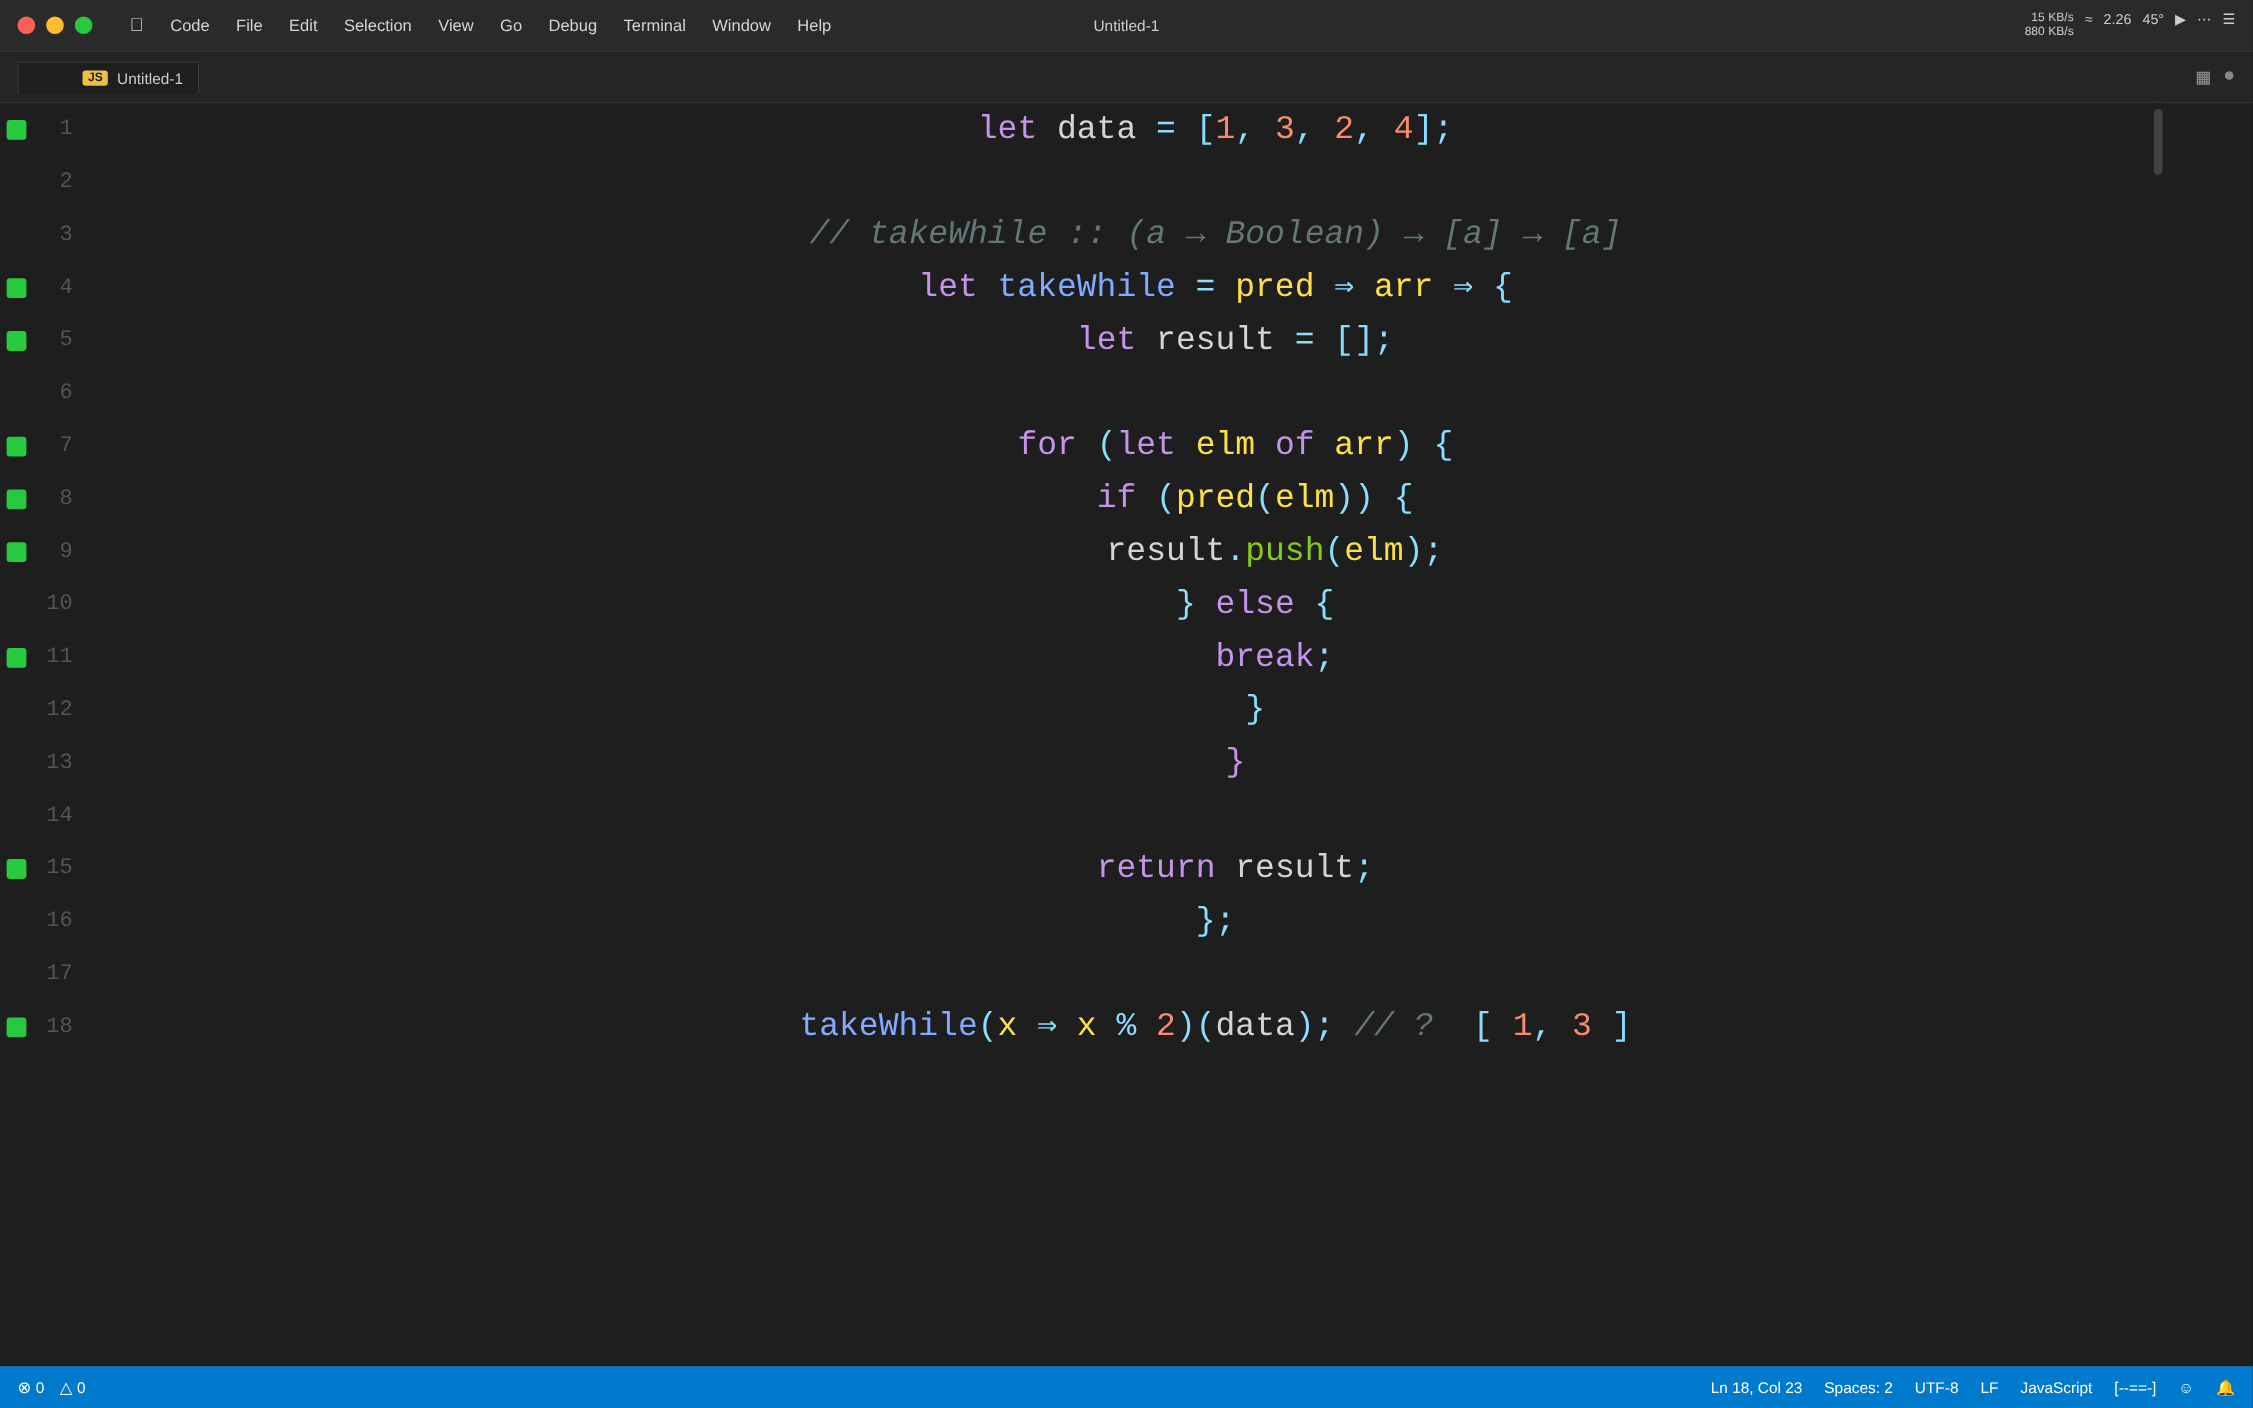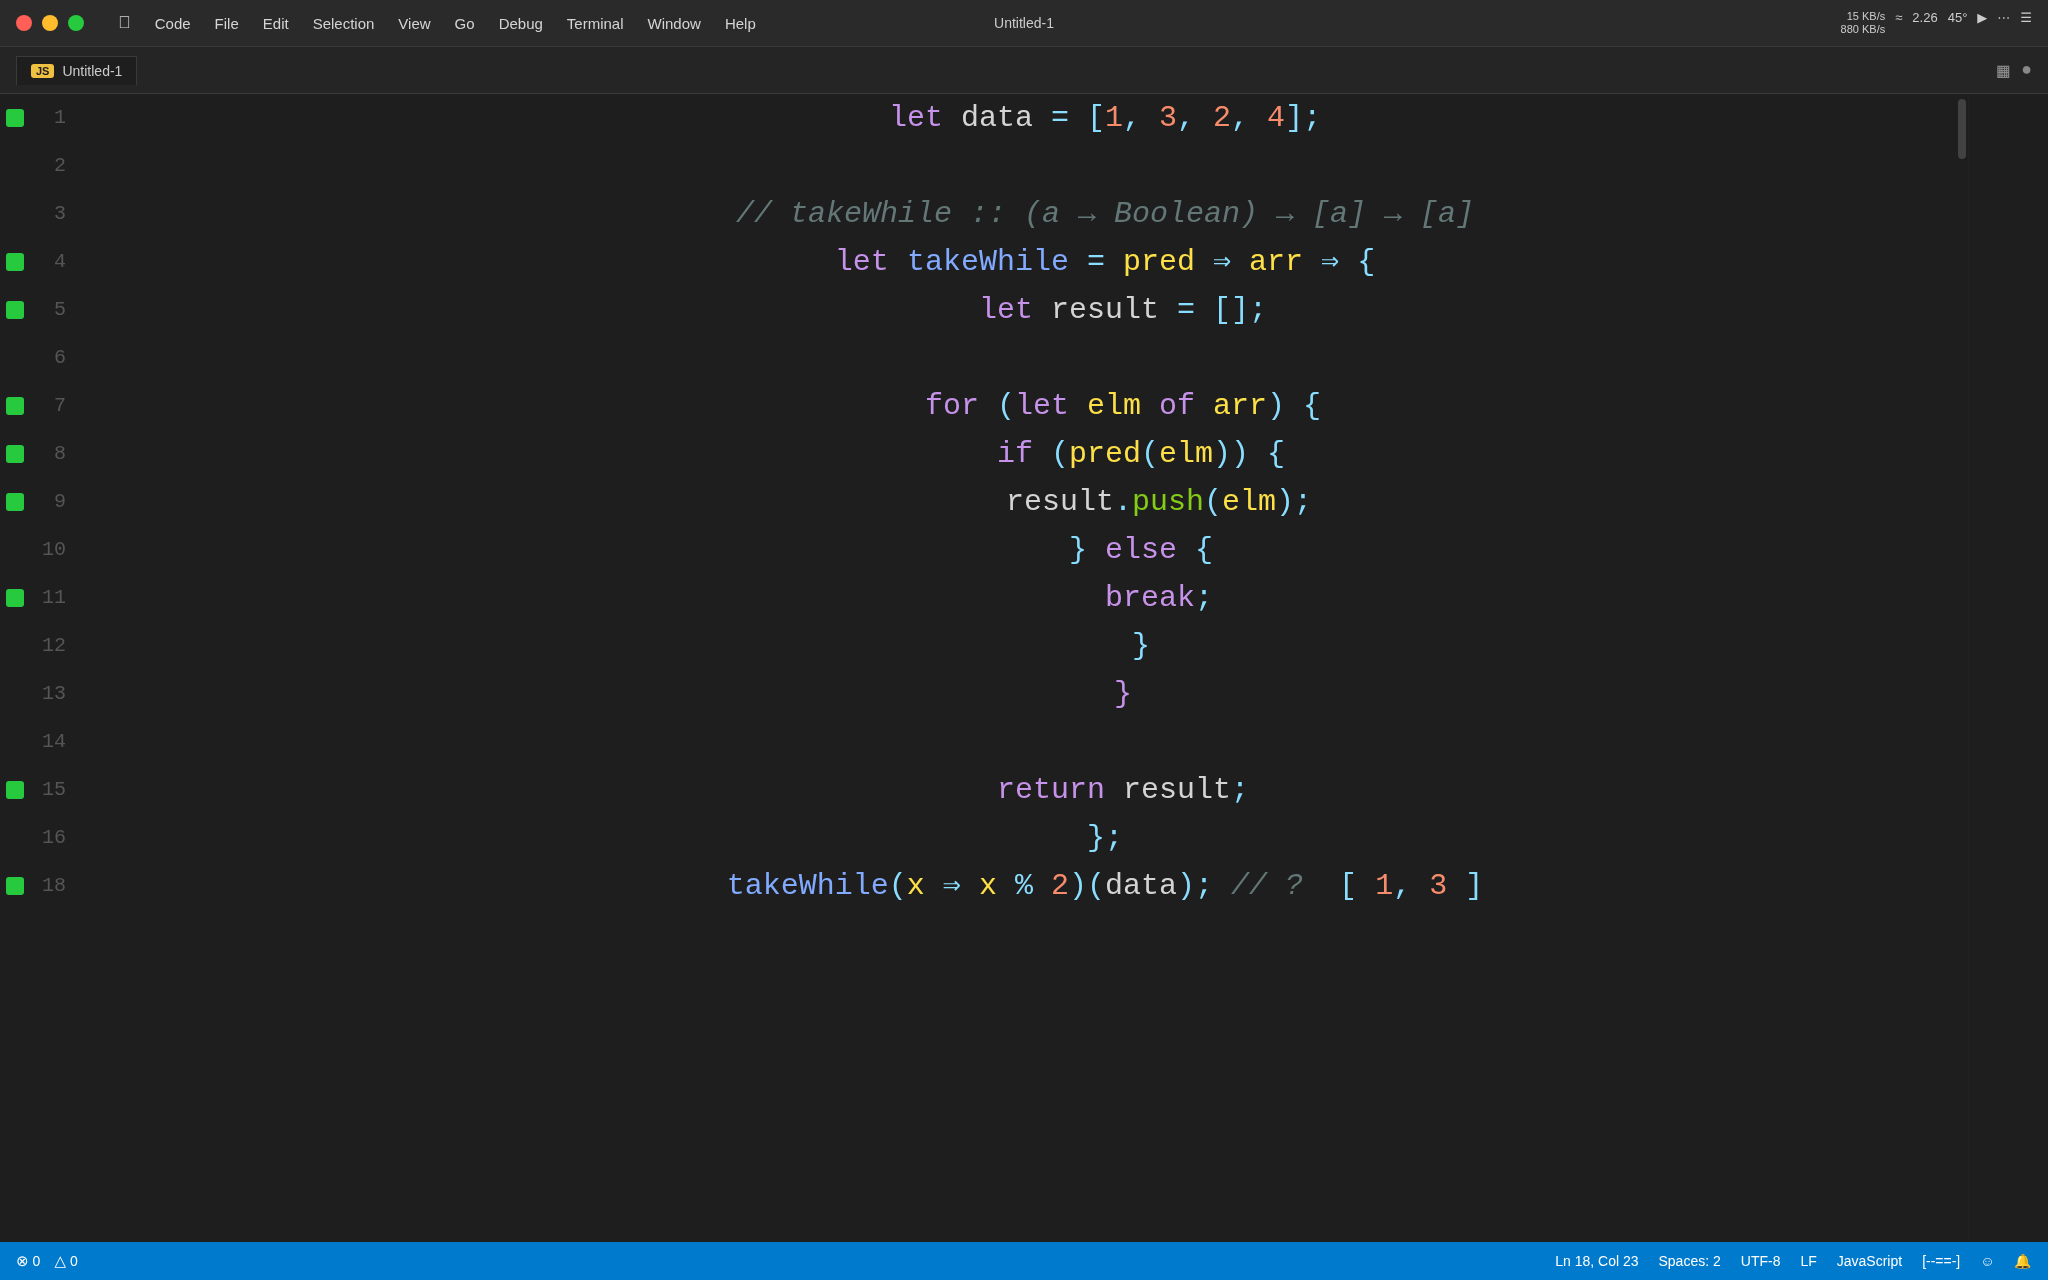--- a/index.html
+++ b/index.html
@@ -96,20 +96,21 @@
       border-left: 1px solid #3a3a3a;
       cursor: pointer;
     }
     .tab-js-badge {
       background: #f0c040;
       color: #1e1e1e;
       font-size: 11px;
       font-weight: bold;
       padding: 1px 5px;
       border-radius: 3px;
+      margin-left: 44px;
     }
     .tab-right-icons {
       margin-left: auto;
       display: flex;
       align-items: center;
       gap: 12px;
       color: #888;
     }
 
     
@@ -407,20 +408,25 @@
     </div>
 
     <div class="code-line">
       <div class="bp-dot"></div>
       <div class="line-number">16</div>
       <div class="code-text">
         <span class="punct">};</span>
       </div>
     </div>
 
+    <div class="code-line">
+      <div class="bp-dot"></div>
+      <div class="line-number">17</div>
+      <div class="code-text"></div>
+    </div>
 
     <div class="code-line">
       <div class="bp-dot">
           <div class="bp-square"></div>
         </div>
       <div class="line-number">18</div>
       <div class="code-text">
         <span class="fn-name">takeWhile</span><span class="punct">(</span><span class="param">x</span><span class="plain"> </span><span class="arrow">⇒</span><span class="plain"> </span><span class="param">x</span><span class="plain"> </span><span class="op">%</span><span class="plain"> </span><span class="num">2</span><span class="punct">)(</span><span class="plain">data</span><span class="punct">);</span><span class="plain"> </span><span class="comment">// ?  </span><span class="punct">[</span><span class="plain"> </span><span class="num">1</span><span class="punct">,</span><span class="plain"> </span><span class="num">3</span><span class="plain"> </span><span class="punct">]</span>
       </div>
     </div>

